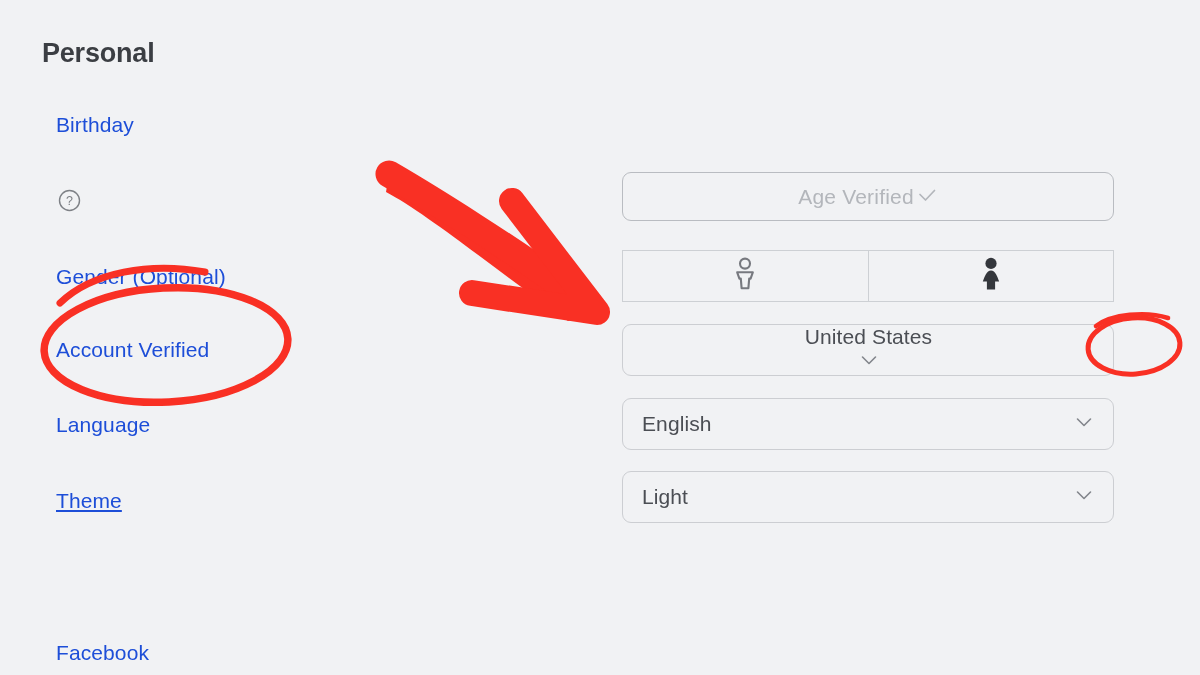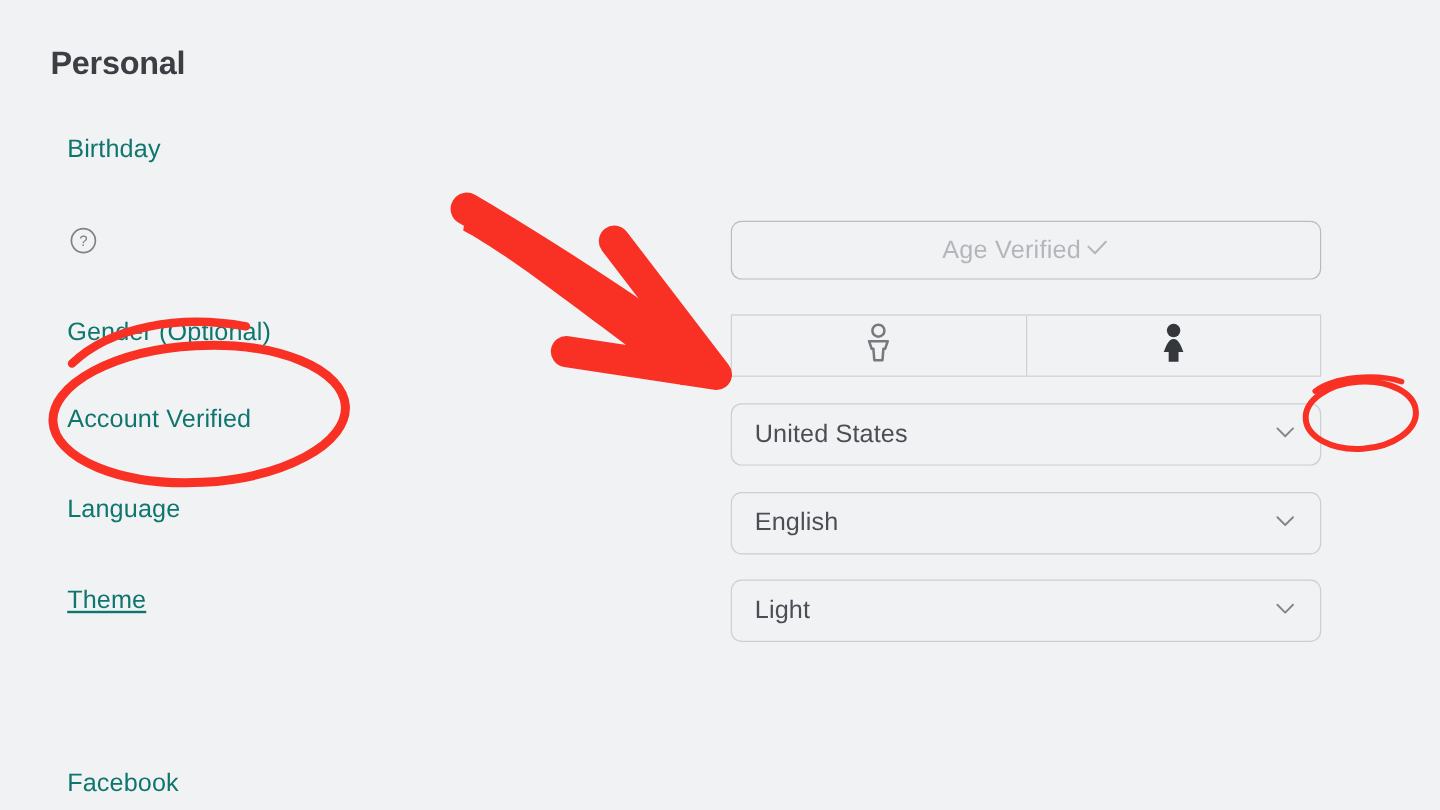--- a/index.html
+++ b/index.html
@@ -33,21 +33,21 @@
     white-space: nowrap;
   }
   #section-personal { top: 38px; }
   #section-social   { top: 579px; }
 
   .field-label {
     position: absolute;
     left: 56px;
     font-size: 21px;
     font-weight: 400;
-    color: #0f766e;
+    color: #1d4ed8;
     white-space: nowrap;
     letter-spacing: 0.1px;
   }
   #label-birthday         { top: 113px; }
   #label-gender           { top: 265px; }
   #label-account-location { top: 338px; }
   #label-language         { top: 413px; }
   #label-theme            { top: 489px; text-decoration: underline; }
   #label-facebook         { top: 641px; }
 
@@ -55,25 +55,24 @@
     position: absolute;
     left: 58px;
     top: 189px;
     width: 23px;
     height: 23px;
   }
 
   
   .control {
     position: absolute;
-    left: 609px;
+    left: 622px;
     width: 492px;
     box-sizing: border-box;
     background: #f1f2f4;
-    margin-top: 12px;
   }
 
   #age-verified-button {
     top: 172px;
     height: 49px;
     border: 1px solid #b9bcc1;
     border-radius: 9px;
     display: flex;
     align-items: center;
     justify-content: center;
@@ -104,21 +103,21 @@
 
   .select {
     height: 52px;
     border: 1px solid #ccced2;
     border-radius: 9px;
     display: flex;
     align-items: center;
     padding: 0 18px 0 19px;
     justify-content: space-between;
   }
-  #select-account-location { top: 324px; }
+  #select-account-location { top: 324px; flex-direction: column; }
   #select-language         { top: 398px; align-items: center; }
   #select-theme            { top: 471px; align-items: center; }
 
   .select-value {
     font-size: 21px;
     color: #4b4e54;
     letter-spacing: 0.1px;
   }
 
   

